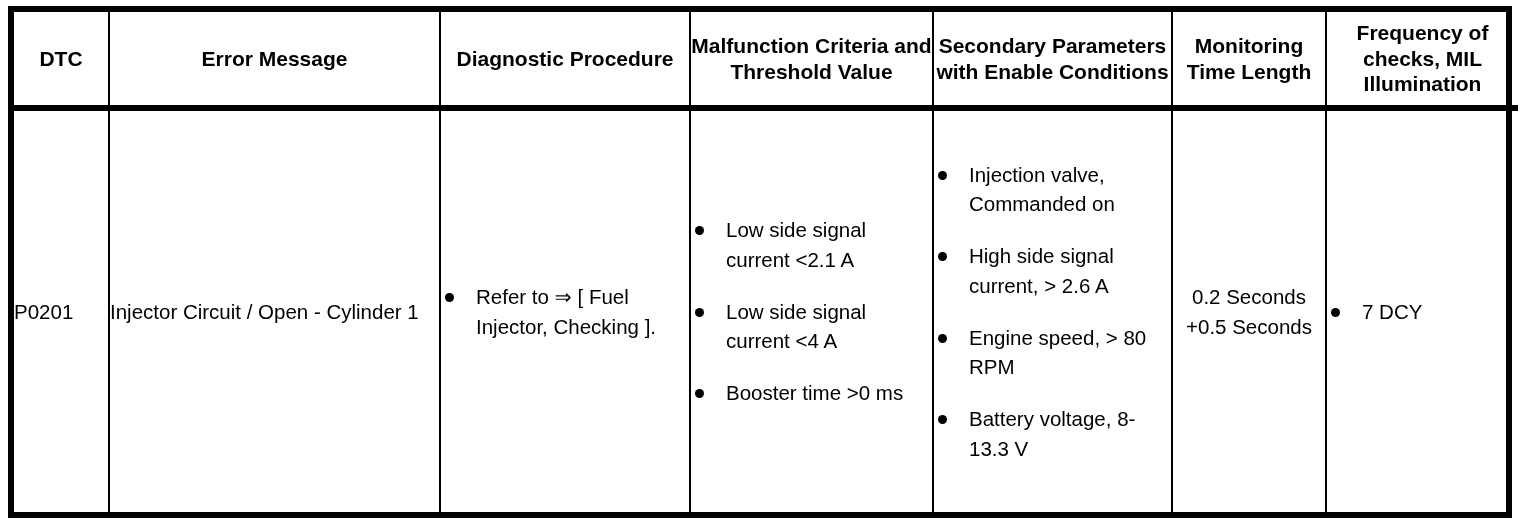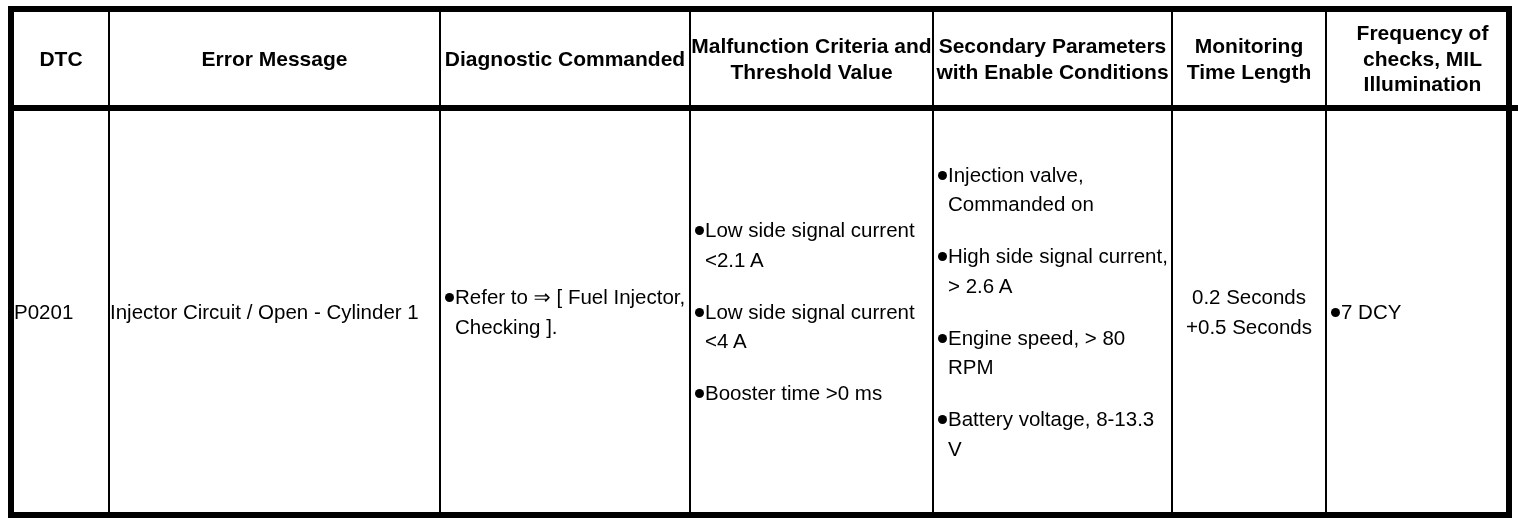--- a/index.html
+++ b/index.html
@@ -87,21 +87,21 @@
     line-height: 1.42;
   }
 
   ul.bul {
     list-style: none;
     margin: 0;
     padding: 0;
   }
   ul.bul li {
     position: relative;
-    padding-left: 14px;
+    padding-left: 35px;
     margin: 0 0 22px 0;
   }
   ul.bul li:last-child { margin-bottom: 0; }
   ul.bul li::before {
     content: "";
     position: absolute;
     left: 4px;
     top: 11px;
     width: 9px;
     height: 9px;
@@ -129,21 +129,21 @@
         <col class="col-diag">
       <col class="col-mal">
         <col class="col-sec">
         <col class="col-mon">
         <col class="col-freq">
     </colgroup>
     <thead>
       <tr>
         <th>DTC</th>
         <th>Error Message</th>
-        <th>Diagnostic Commanded</th>
+        <th>Diagnostic Procedure</th>
         <th>Malfunction Criteria and Threshold Value</th>
         <th>Secondary Parameters with Enable Conditions</th>
         <th>Monitoring Time Length</th>
         <th>Frequency of checks, MIL Illumination</th>
       </tr>
     </thead>
     <tbody>
       <tr>
         <td class="cell-dtc">P0201</td>
         <td class="cell-err">Injector Circuit / Open - Cylinder 1</td>

